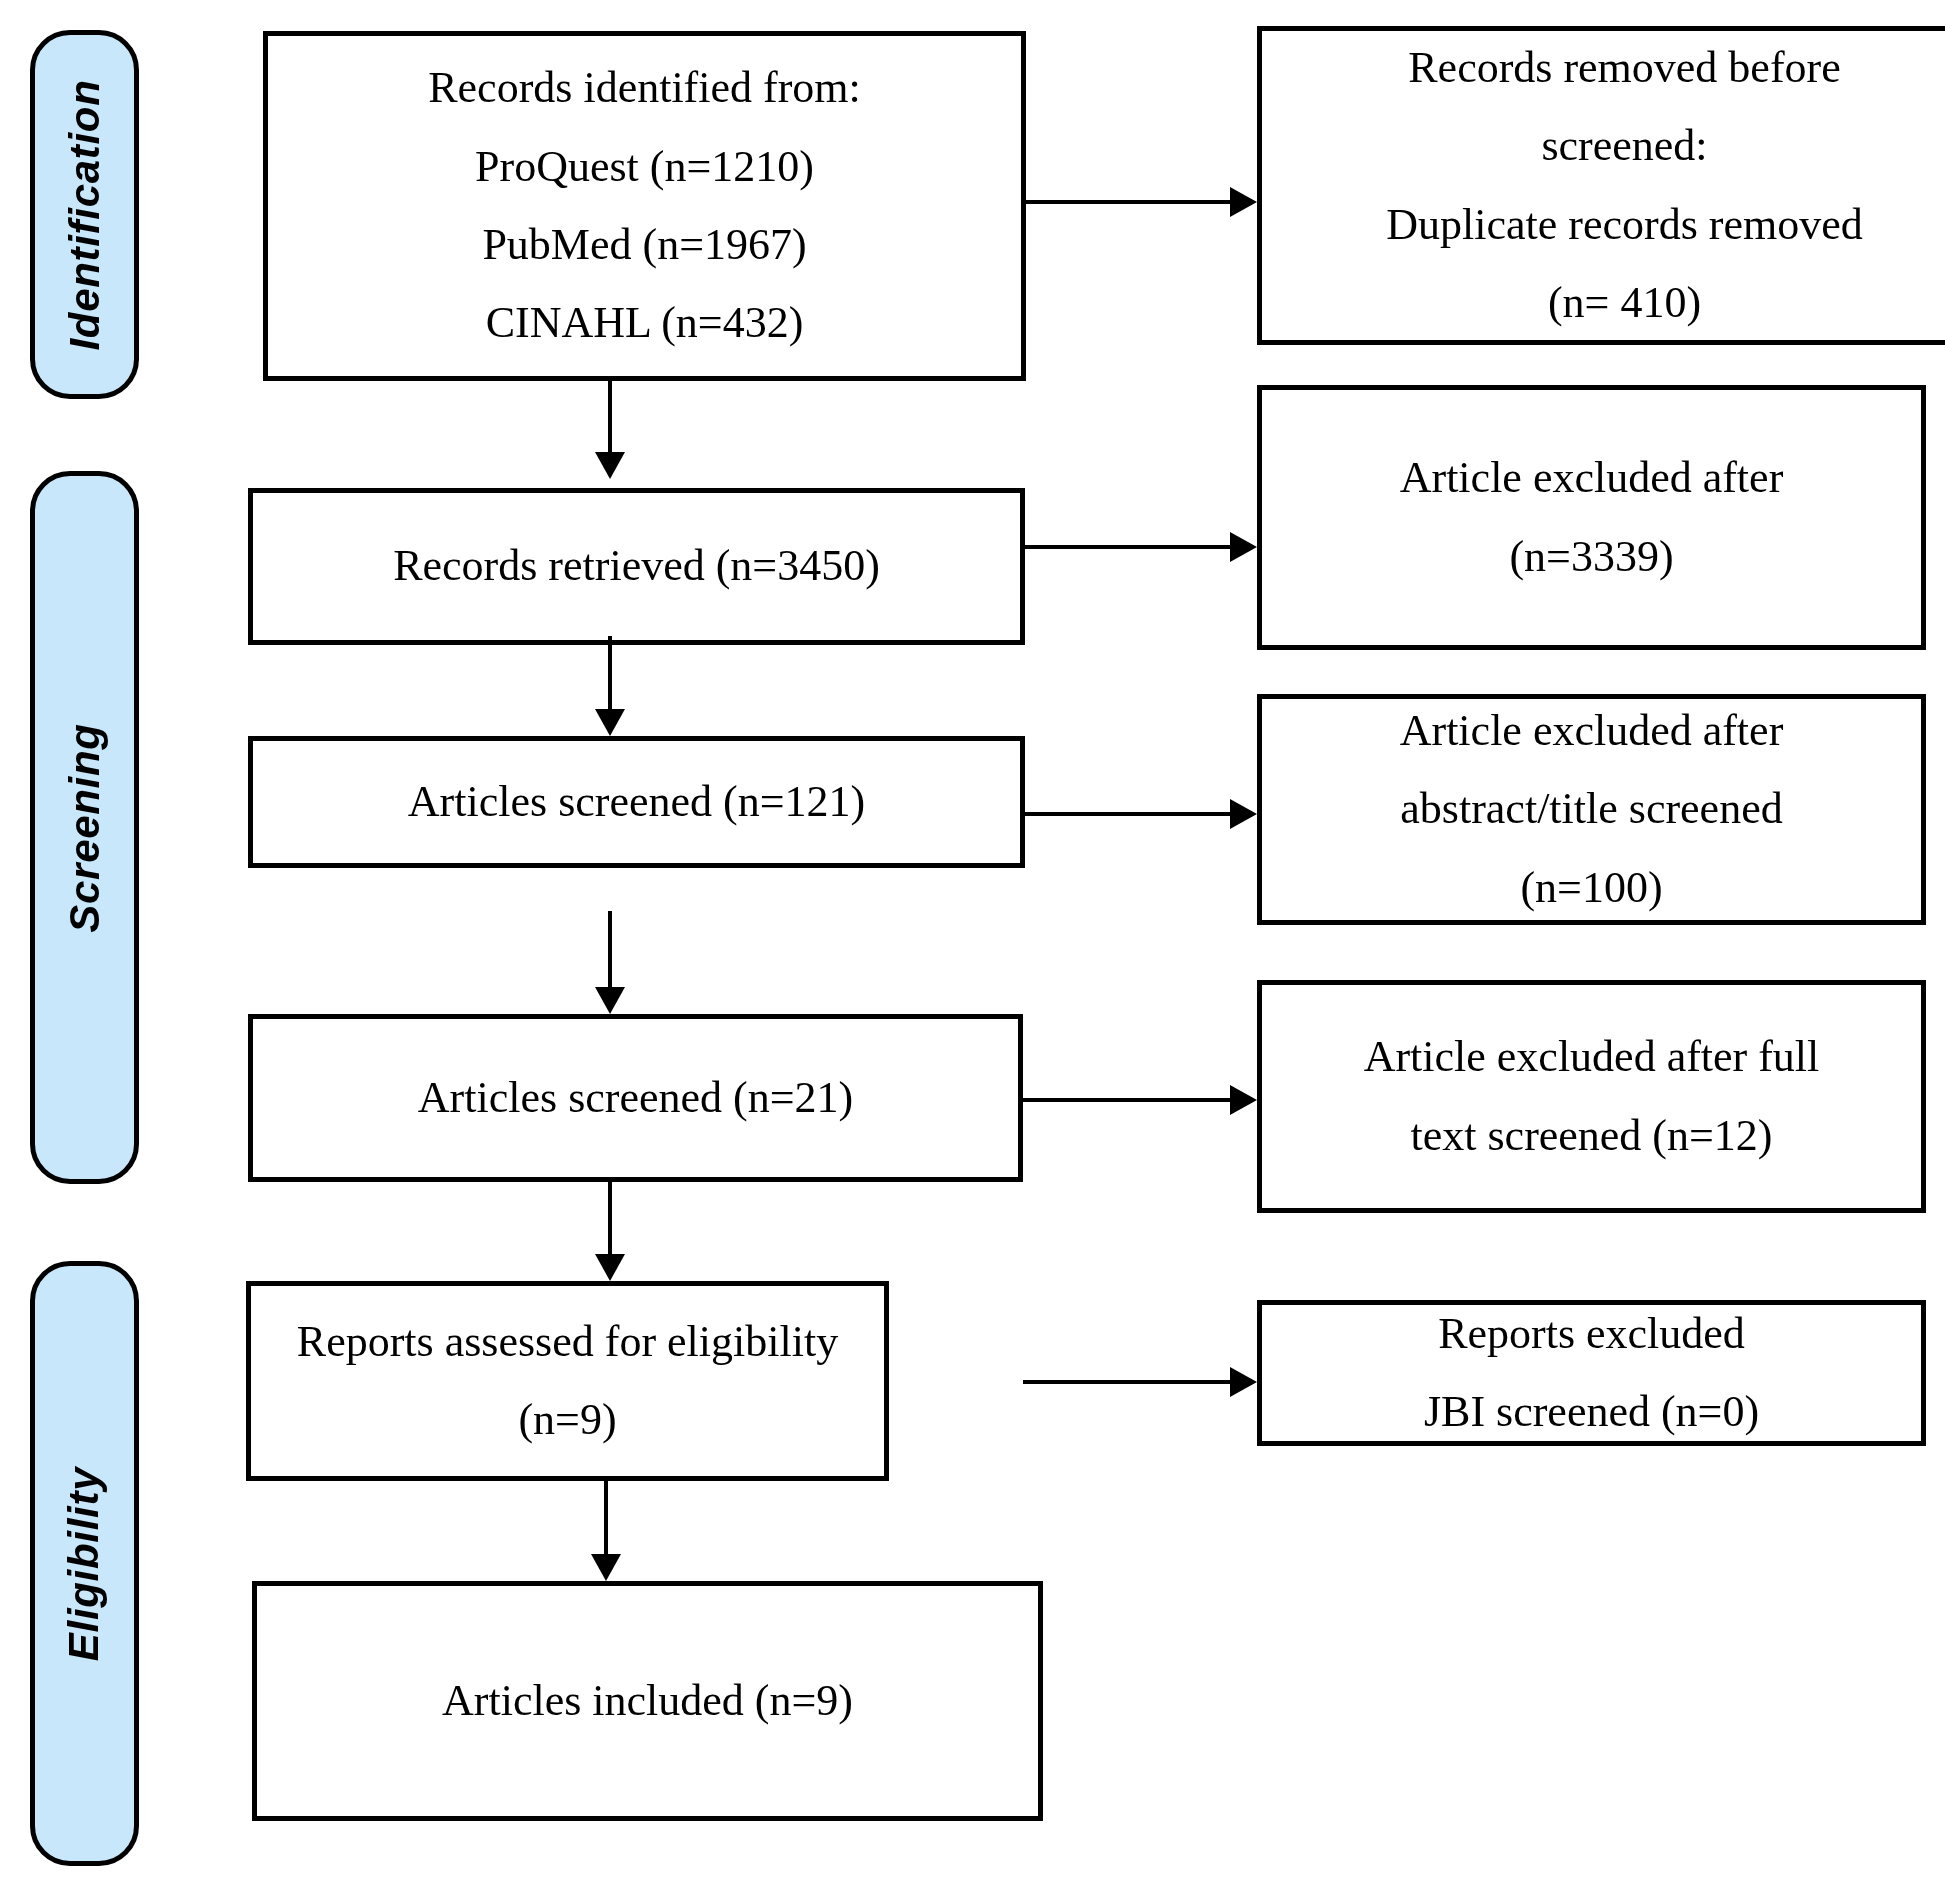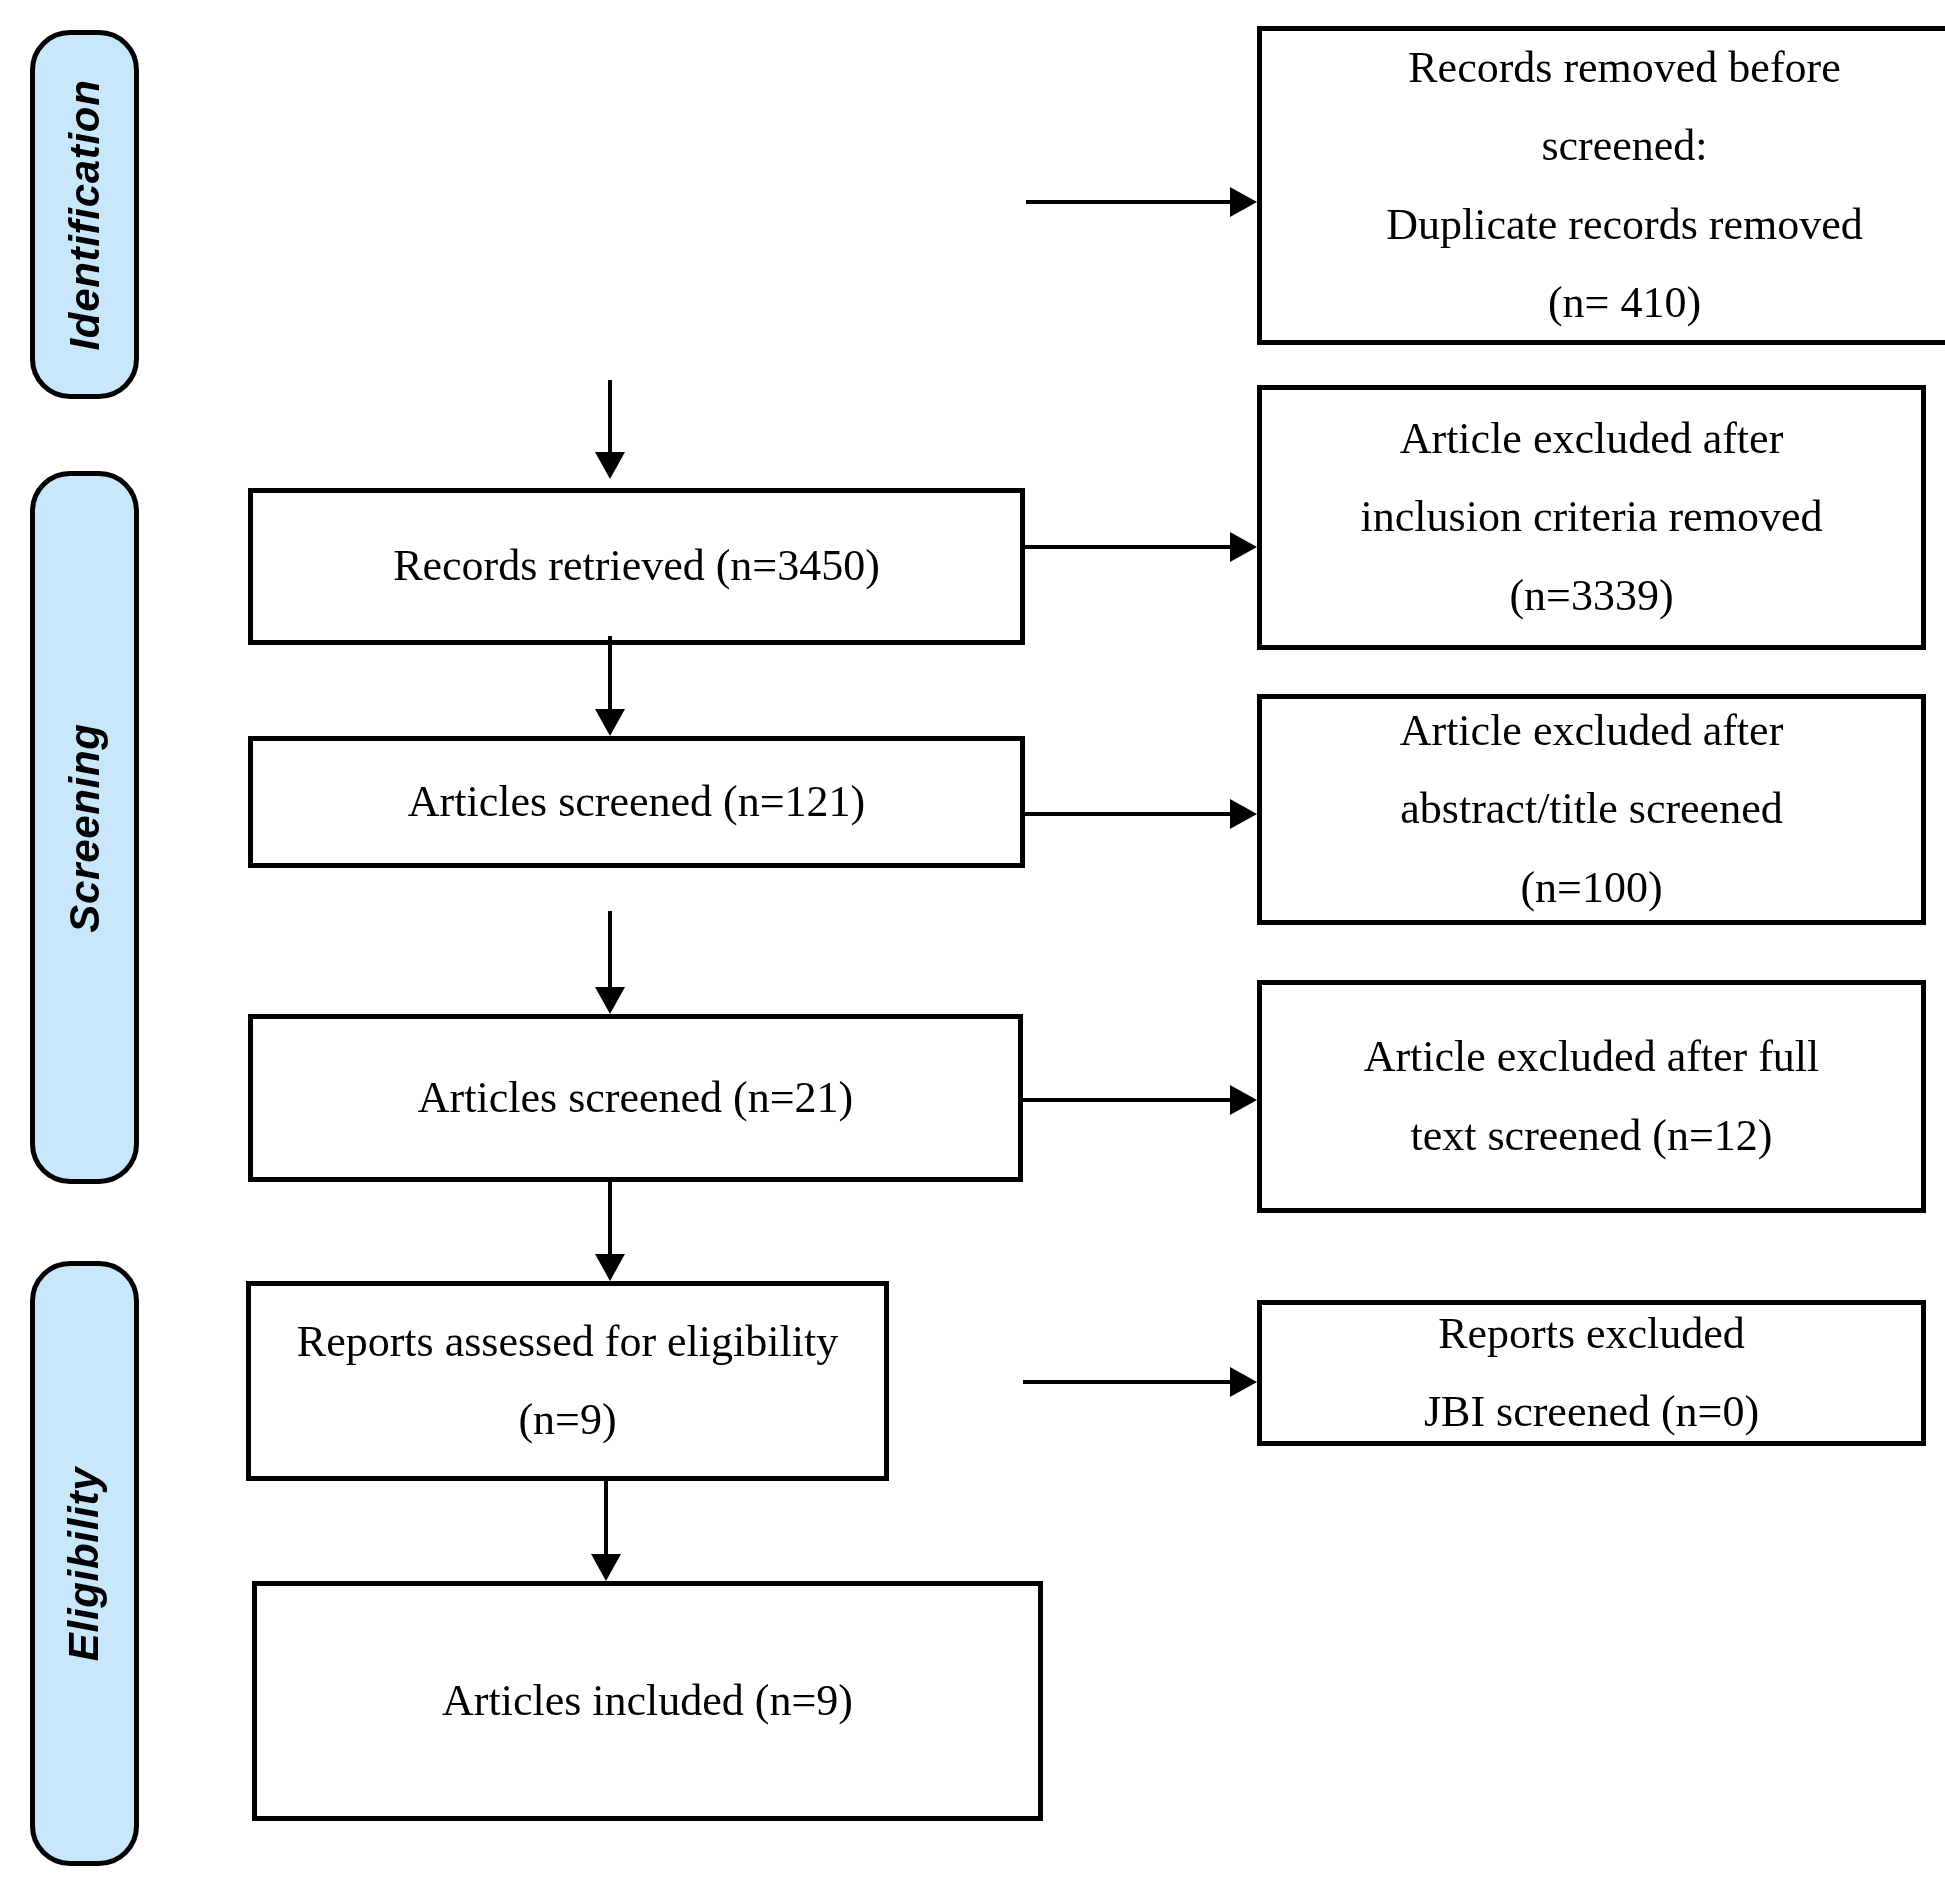--- a/index.html
+++ b/index.html
@@ -97,20 +97,26 @@
   </div>
 
   <div class="stage-pill" style="left:30px; top:471px; width:109px; height:713px;">
     <span class="stage-label">Screening</span>
   </div>
 
   <div class="stage-pill" style="left:30px; top:1261px; width:109px; height:605px;">
     <span class="stage-label">Eligibility</span>
   </div>
 
+  <div class="flow-box" style="left:263px; top:31px; width:763px; height:350px;">
+    <div class="line">Records identified from:</div>
+    <div class="line">ProQuest (n=1210)</div>
+    <div class="line">PubMed (n=1967)</div>
+    <div class="line">CINAHL (n=432)</div>
+  </div>
 
   <div class="flow-box" style="left:248px; top:480px; width:777px; height:157px;margin-top:8px;">
     <div class="line">Records retrieved (n=3450)</div>
   </div>
 
   <div class="flow-box" style="left:248px; top:736px; width:777px; height:132px;">
     <div class="line">Articles screened (n=121)</div>
   </div>
 
   <div class="flow-box" style="left:248px; top:1014px; width:775px; height:168px;text-align:center;">
@@ -128,21 +134,20 @@
 
   <div class="flow-box" style="left:1257px; top:26px; width:735px; height:319px;">
     <div class="line">Records removed before</div>
     <div class="line">screened:</div>
     <div class="line">Duplicate records removed</div>
     <div class="line">(n= 410)</div>
   </div>
 
   <div class="flow-box" style="left:1257px; top:385px; width:669px; height:265px;">
     <div class="line">Article excluded after</div>
-    <div class="line">inclusion criteria removed</div>
     <div class="line">(n=3339)</div>
   </div>
 
   <div class="flow-box" style="left:1257px; top:694px; width:669px; height:231px;">
     <div class="line">Article excluded after</div>
     <div class="line">abstract/title screened</div>
     <div class="line">(n=100)</div>
   </div>
 
   <div class="flow-box" style="left:1257px; top:980px; width:669px; height:233px;">

